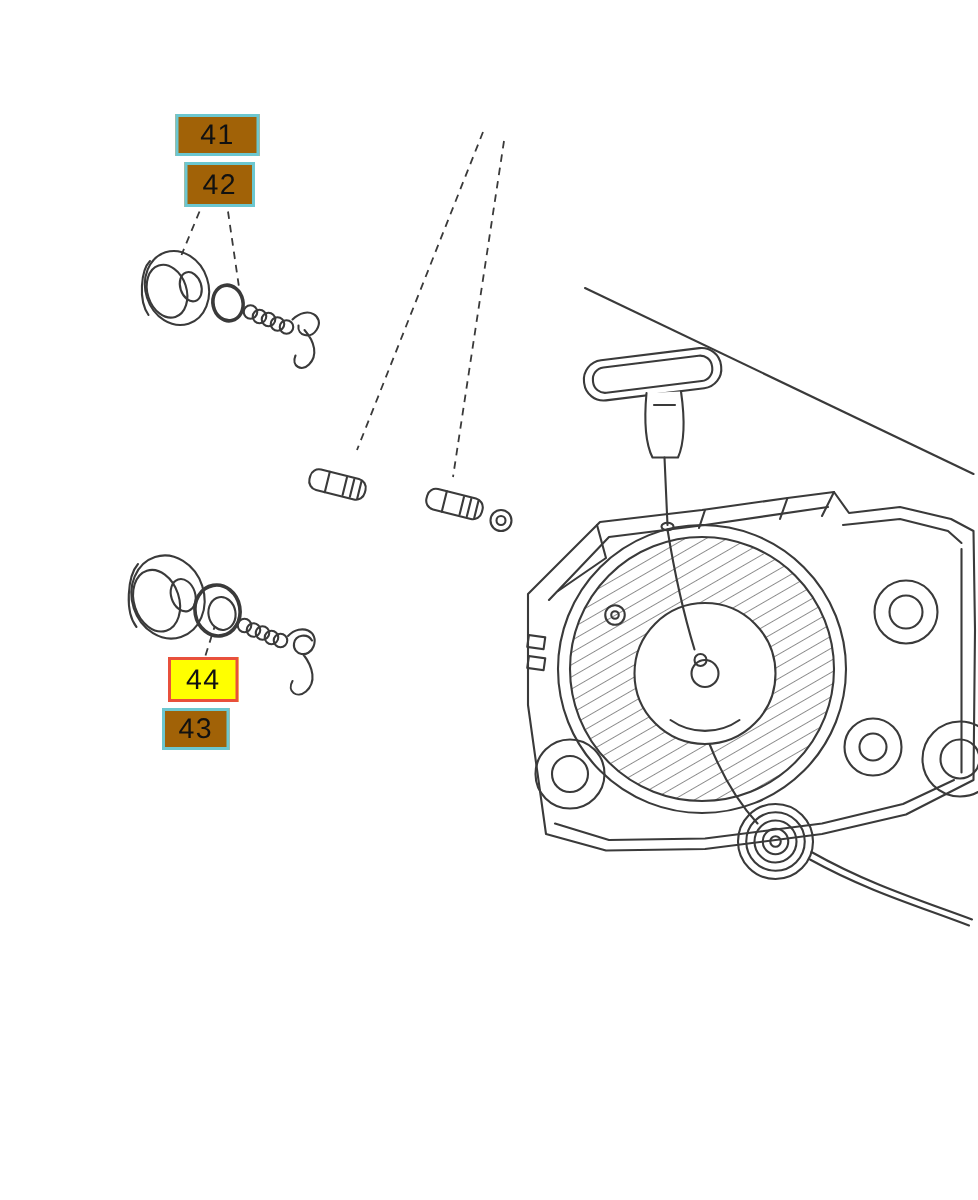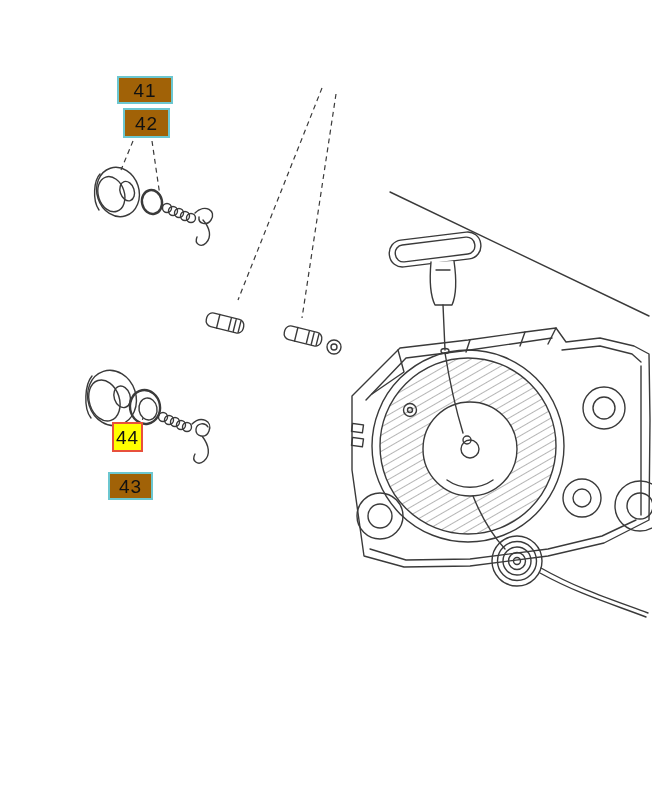--- a/index.html
+++ b/index.html
@@ -19,21 +19,21 @@
     color:var(--text,#111111);
     font-size:19px; line-height:1; letter-spacing:1px;
     cursor:pointer; z-index:5;
   }
   .callout.highlighted {
     background:var(--highlight-background,#ffff00);
     border-color:var(--highlight-border,#e8503c);
   }
   #c41 { left:117px; top:76px;  width:56px; height:28px; }
   #c42 { left:123px; top:108px; width:47px; height:30px;text-align:right; }
-  #c44 { left:112px; top:422px; width:31px; height:30px; }
+  #c44 { left:112px; top:438px; width:47px; height:30px; }
   #c43 { left:108px; top:472px; width:45px; height:28px;text-align:right; }
 
   
   .ln   { fill:none; stroke:var(--line,#3a3a3a); stroke-width:1.4; stroke-linecap:round; stroke-linejoin:round; }
   .ln2  { fill:none; stroke:var(--line,#3a3a3a); stroke-width:2.4; stroke-linecap:round; stroke-linejoin:round; }
   .dash { fill:none; stroke:var(--line,#3a3a3a); stroke-width:1.2; stroke-dasharray:5 4; }
 </style>
 </head>
 <body>
 

